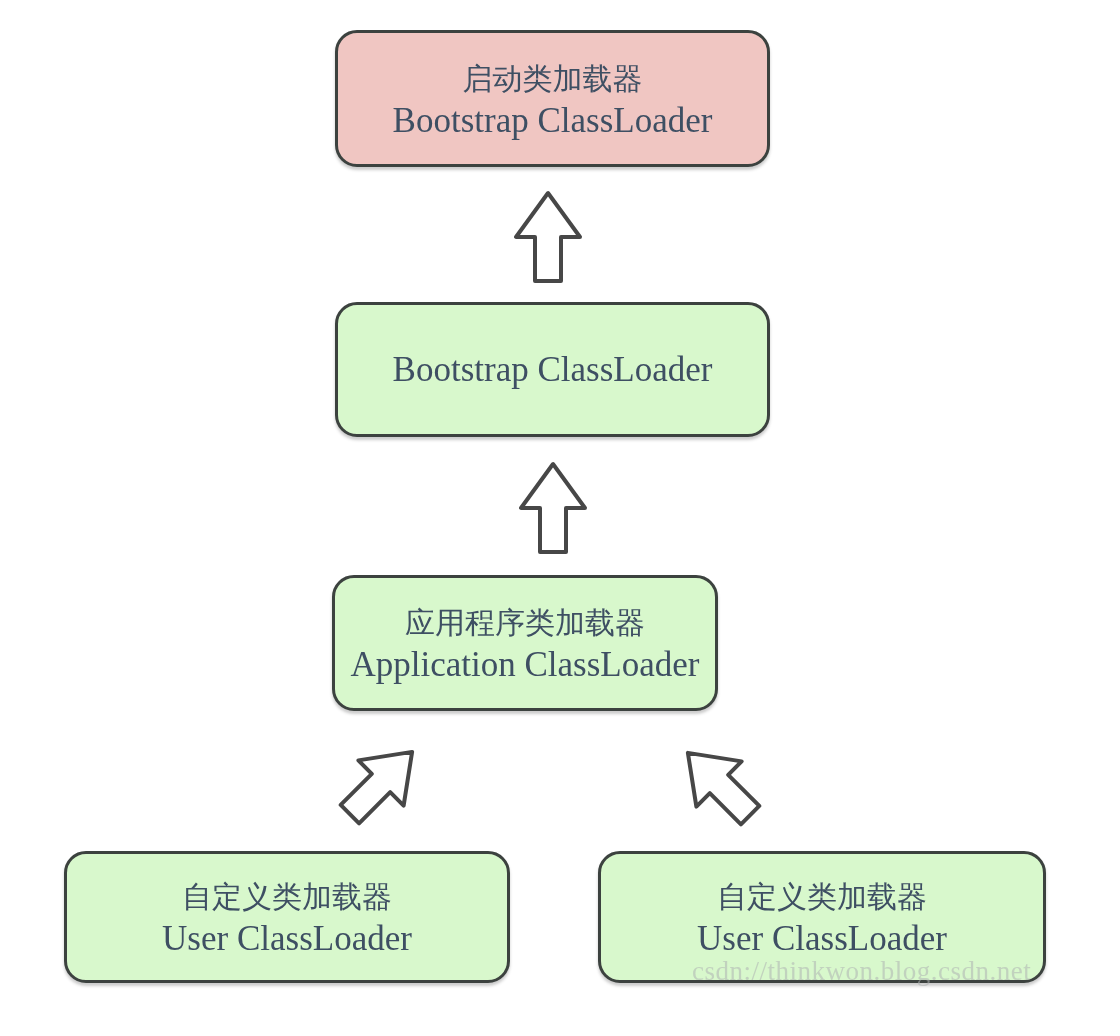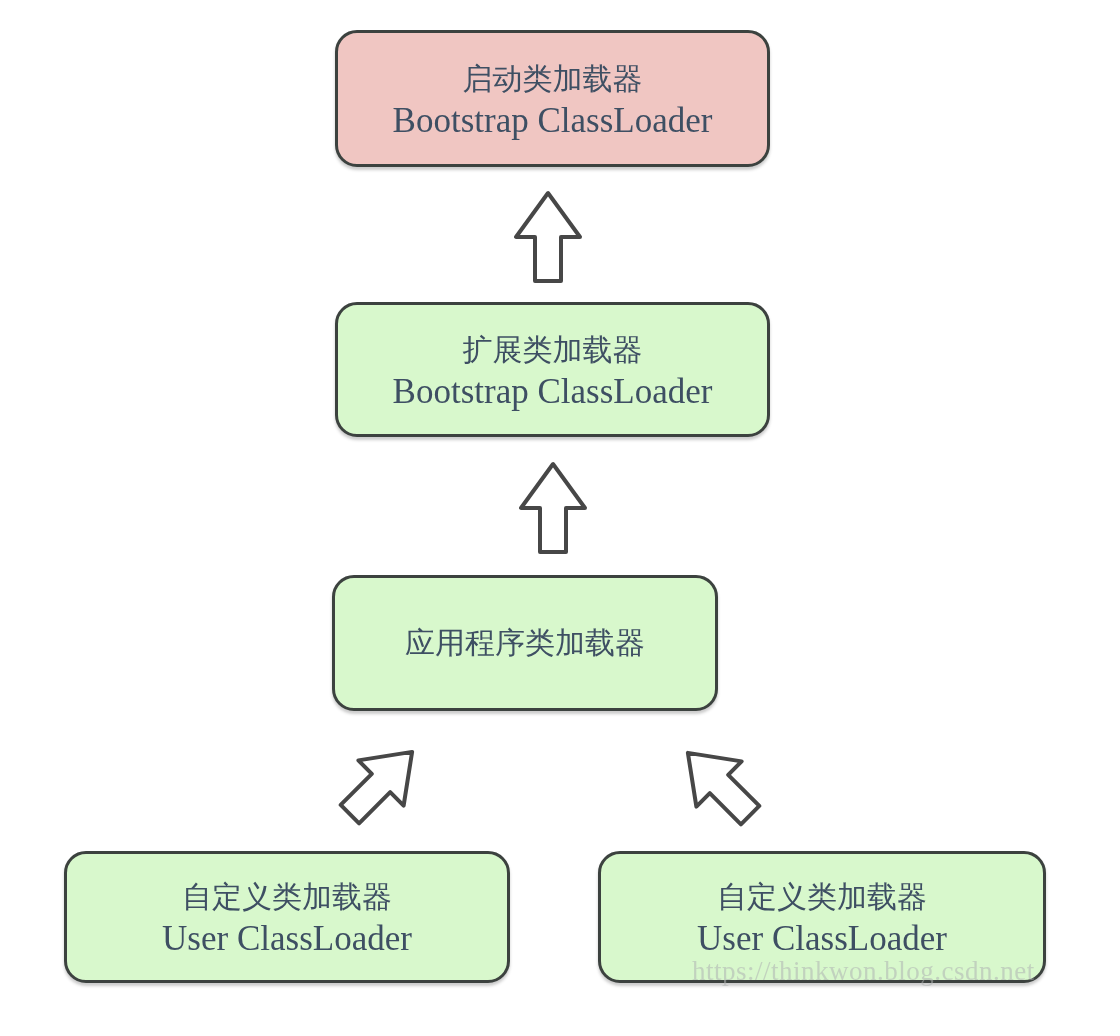--- a/index.html
+++ b/index.html
@@ -74,45 +74,45 @@
   <div class="node node-bootstrap fill-pink">
     <span class="line-zh">启动类加载器</span>
     <span class="line-en">Bootstrap ClassLoader</span>
   </div>
 
   <svg class="arrow arrow-1" width="72" height="92" viewBox="0 0 72 92">
     <polygon points="36,2 4,46 23,46 23,90 49,90 49,46 68,46" fill="#ffffff" stroke="#474747" stroke-width="4" stroke-linejoin="round"></polygon>
   </svg>
 
   <div class="node node-extension fill-green">
-    <span class="line-zh">扩展类加载器</span>
     <span class="line-en">Bootstrap ClassLoader</span>
   </div>
 
   <svg class="arrow arrow-2" width="72" height="92" viewBox="0 0 72 92">
     <polygon points="36,2 4,46 23,46 23,90 49,90 49,46 68,46" fill="#ffffff" stroke="#474747" stroke-width="4" stroke-linejoin="round"></polygon>
   </svg>
 
   <div class="node node-application fill-green">
     <span class="line-zh">应用程序类加载器</span>
+    <span class="line-en">Application ClassLoader</span>
   </div>
 
   <svg class="arrow arrow-ne" width="72" height="92" viewBox="0 0 72 92">
     <polygon points="36,2 4,46 23,46 23,90 49,90 49,46 68,46" fill="#ffffff" stroke="#474747" stroke-width="4" stroke-linejoin="round"></polygon>
   </svg>
 
   <svg class="arrow arrow-nw" width="72" height="92" viewBox="0 0 72 92">
     <polygon points="36,2 4,46 23,46 23,90 49,90 49,46 68,46" fill="#ffffff" stroke="#474747" stroke-width="4" stroke-linejoin="round"></polygon>
   </svg>
 
   <div class="node node-user-left fill-green">
     <span class="line-zh">自定义类加载器</span>
     <span class="line-en">User ClassLoader</span>
   </div>
 
   <div class="node node-user-right fill-green">
     <span class="line-zh">自定义类加载器</span>
     <span class="line-en">User ClassLoader</span>
   </div>
 
-  <div class="watermark">https://thinkwon.blog.csdn.net</div>
+  <div class="watermark">csdn://thinkwon.blog.csdn.net</div>
 
 </div>
 
 </body></html>

